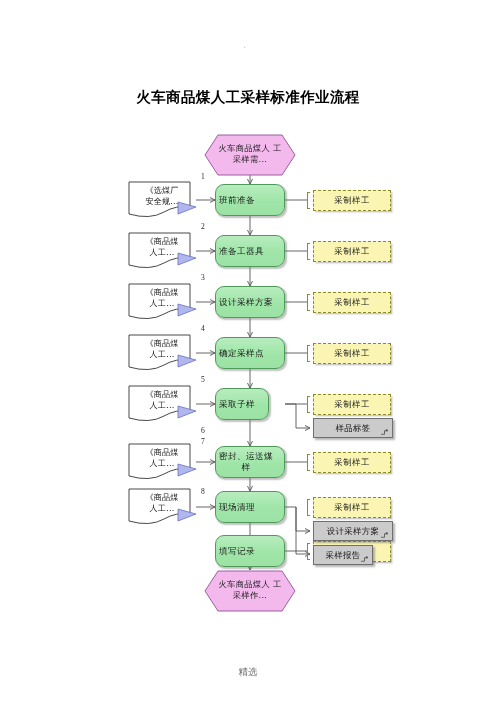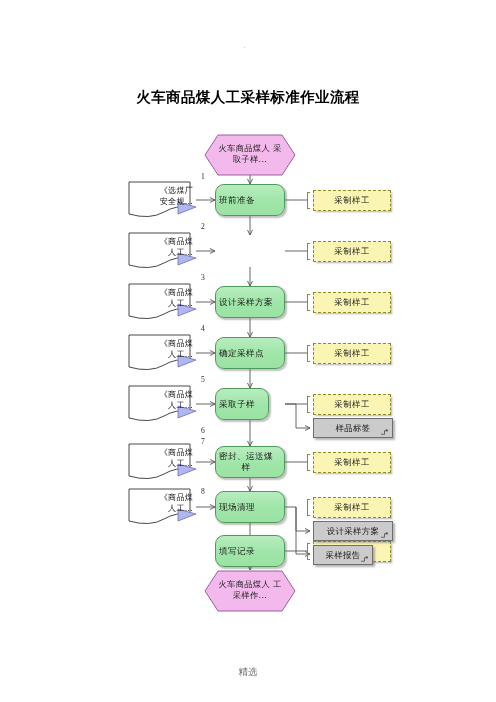--- a/index.html
+++ b/index.html
@@ -137,21 +137,21 @@
   }
   .refdoc svg { position: absolute; left: 0; top: 0; }
   .refdoc .txt {
     position: absolute;
     left: 3px;
     top: 4px;
     width: 62px;
     font-size: 8.1px;
     line-height: 1.35;
     color: #111;
-    text-align: right;
+    text-align: center;
     letter-spacing: 0.2px;
   }
 
   
   .hexwrap {
     position: absolute;
     width: 92px;
     height: 42px;
   }
   .hexwrap svg { position: absolute; left: 0; top: 0; }
@@ -229,21 +229,21 @@
         <line x1="296" y1="507" x2="296" y2="554"></line>
         <line x1="296" y1="554" x2="310" y2="554" marker-end="url(#arw)"></line>
       </g>
     </svg>
 
     <div class="hexwrap" style="left:204px; top:134px;">
       <svg width="92" height="42" viewBox="0 0 92 42">
         <polygon points="14,1 78,1 91,21 78,41 14,41 1,21" fill="#f3b9ec" stroke="#9b5fa0" stroke-width="1"></polygon>
       </svg>
       <div class="txt">火车商品煤人
-采取子样...</div>
+工采样需...</div>
     </div>
 
     <div class="stepnum" style="left:201px; top:172px;">1</div>
     <div class="stepnum" style="left:201px; top:222px;">2</div>
     <div class="stepnum" style="left:201px; top:273px;">3</div>
     <div class="stepnum" style="left:201px; top:324px;">4</div>
     <div class="stepnum" style="left:201px; top:375px;">5</div>
     <div class="stepnum" style="left:201px; top:426px;">6</div>
     <div class="stepnum" style="left:201px; top:437px;">7</div>
     <div class="stepnum" style="left:201px; top:487px;">8</div>
@@ -307,20 +307,23 @@
         <path d="M1,1 H62 V26 Q48,24 36,31 Q22,39 1,33 Z" fill="#ffffff" stroke="#333" stroke-width="0.9"></path>
         <polygon points="50,21 68,26 50,33" fill="#b0b6ee" stroke="#5b62b8" stroke-width="0.7"></polygon>
       </svg>
       <div class="txt" style="white-space:pre-line;">《商品煤
 人工...</div>
     </div>
 
     <div class="proc" style="left:215px; top:184px; width:70px; height:32px;">
       <span style="white-space:pre-line;">班前准备</span>
     </div>
+    <div class="proc" style="left:215px; top:235px; width:70px; height:32px;">
+      <span style="white-space:pre-line;">准备工器具</span>
+    </div>
     <div class="proc" style="left:215px; top:286px; width:70px; height:32px;">
       <span style="white-space:pre-line;">设计采样方案</span>
     </div>
     <div class="proc" style="left:215px; top:337px; width:70px; height:32px;">
       <span style="white-space:pre-line;">确定采样点</span>
     </div>
     <div class="proc" style="left:215px; top:388px; width:54px; height:32px;">
       <span style="white-space:pre-line;">采取子样</span>
     </div>
 

